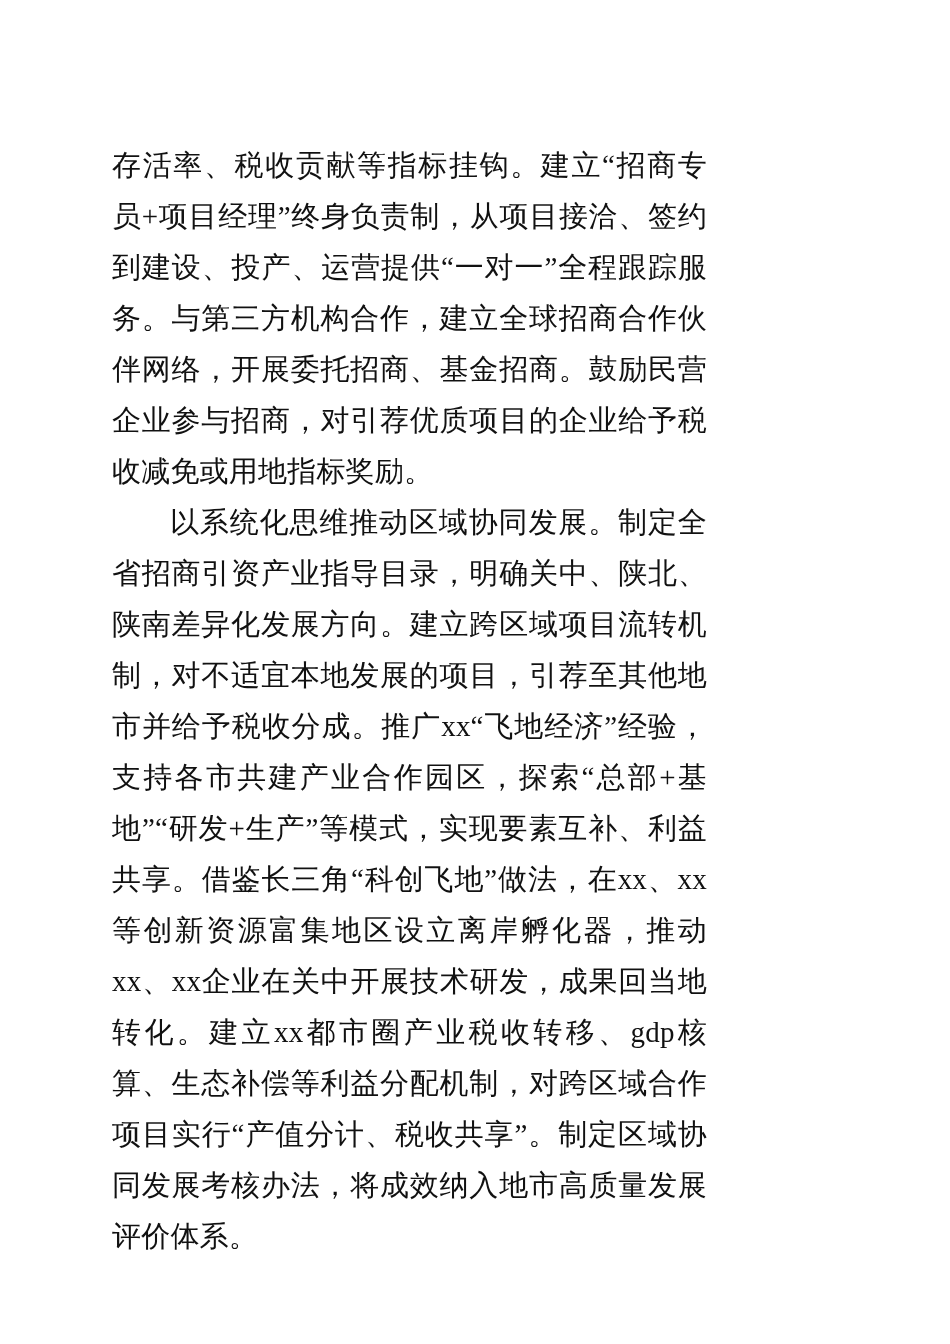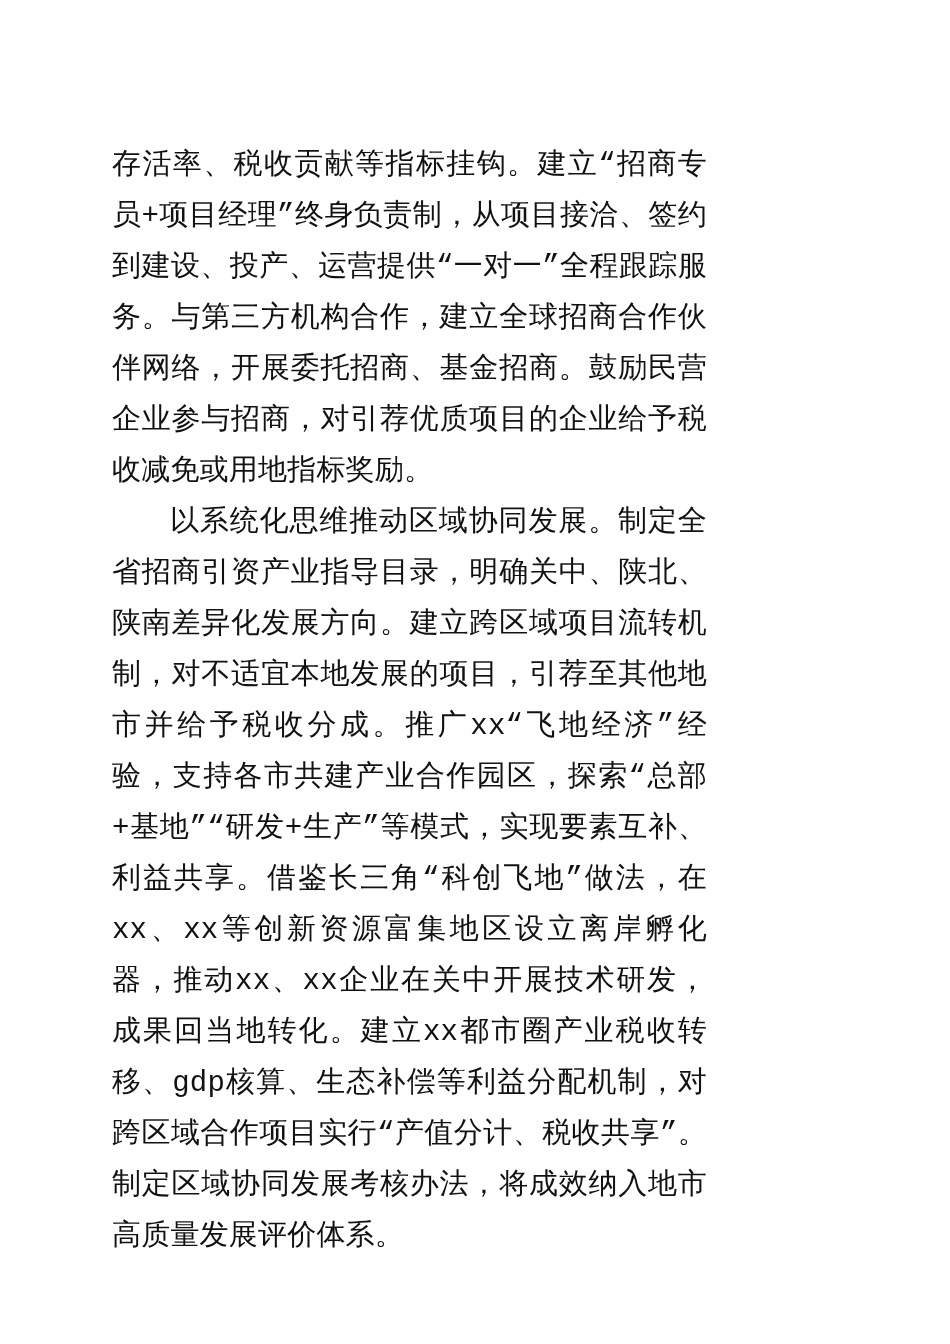--- a/index.html
+++ b/index.html
@@ -14,21 +14,20 @@
     color: #111111;
     -webkit-font-smoothing: antialiased;
   }
   .page {
     position: relative;
     width: 812px;
     height: 1344px;
     box-sizing: border-box;
     padding: 140px 105px 80px 112px;
     background: #ffffff;
-    font-family: Liberation Mono, monospace;
   }
   .doc-body {
     font-size: 29px;
     line-height: 51px;
     text-align: justify;
     text-justify: inter-ideograph;
     letter-spacing: 0.2px;
   }
   .para {
     margin: 0 0 0 0;

